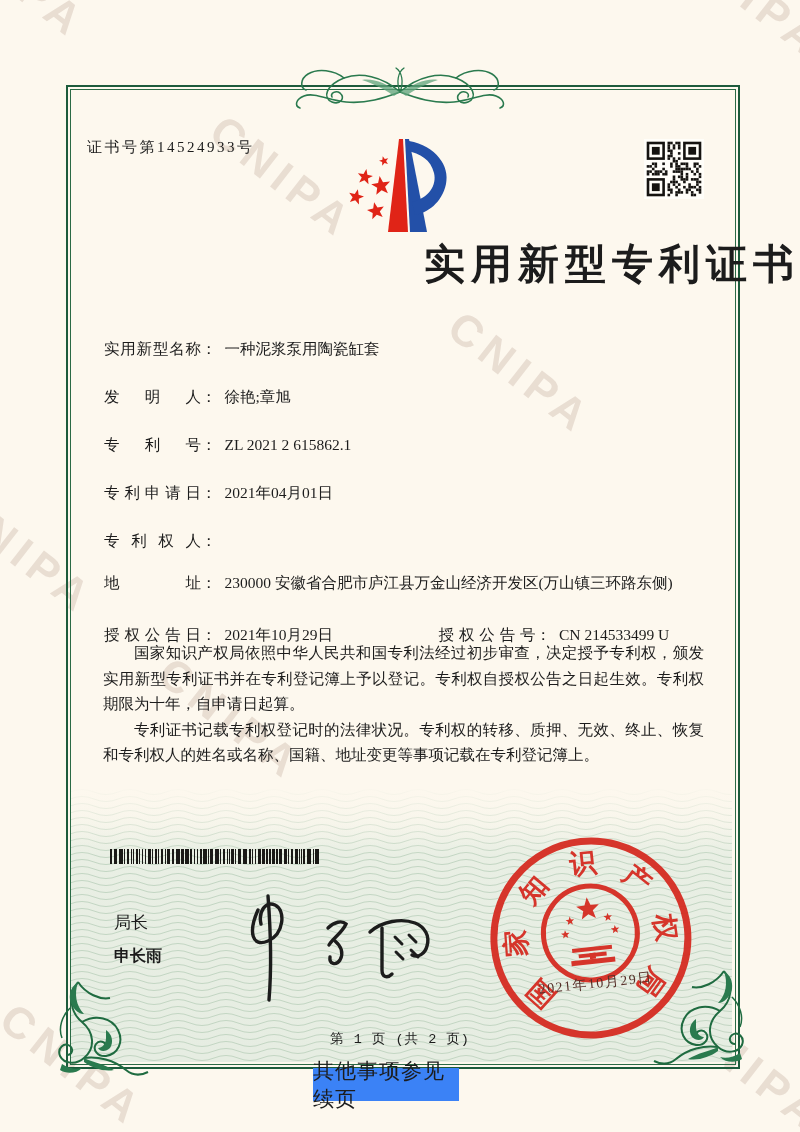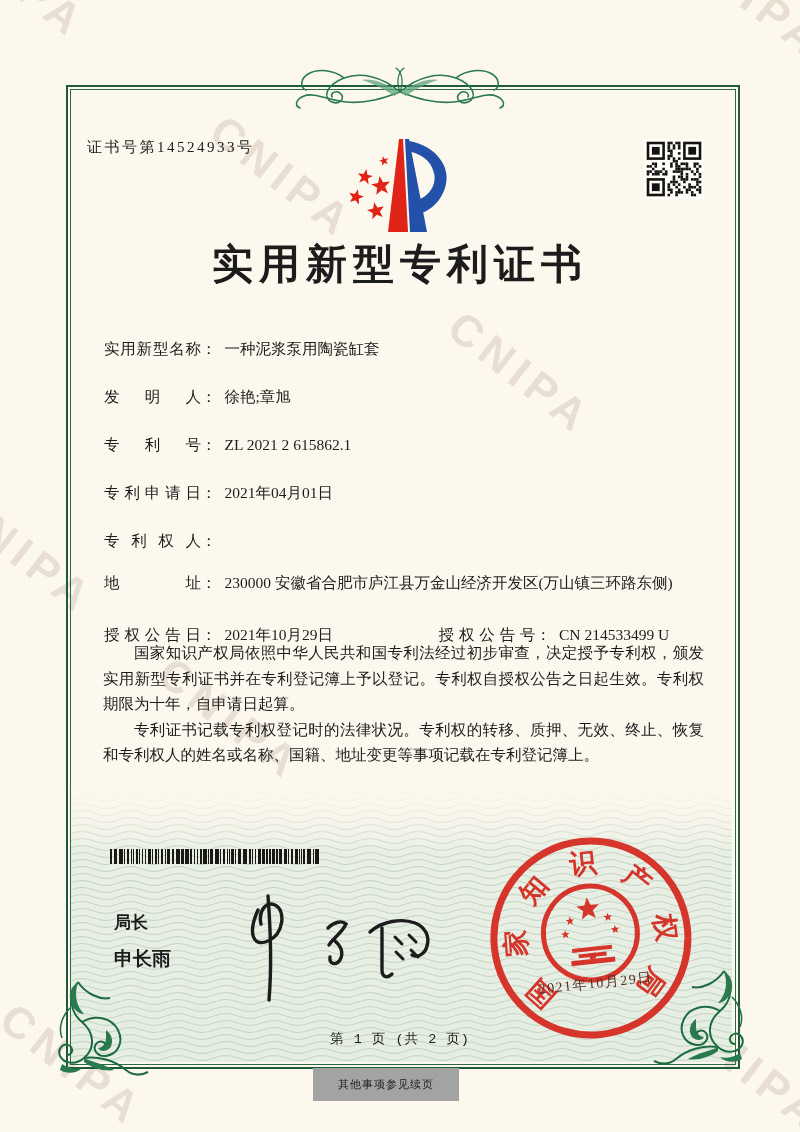--- a/index.html
+++ b/index.html
@@ -17,45 +17,45 @@
         background:linear-gradient(180deg,#fdf8ee 0%, rgba(253,248,238,0) 100%);}
   
   .frame{position:absolute;left:66px;top:85px;width:670px;height:980px;
          border:2.5px solid #1d5b3c;z-index:2;pointer-events:none;}
   .frame .inner{position:absolute;left:2px;top:2px;right:2px;bottom:2px;border:1px solid #2a6a45;}
   .orn{position:absolute;z-index:3;}
   
   .cert-no{position:absolute;left:87px;top:138px;font-size:15px;letter-spacing:2.5px;z-index:4;}
   .logo{position:absolute;left:342px;top:124px;z-index:4;}
   .qr{position:absolute;left:644px;top:139px;z-index:4;}
-  .title{position:absolute;left:0;top:237px;width:100%;text-align:center;font-size:41px;
+  .title{position:absolute;left:0;top:237px;width:100%;text-align:right;font-size:41px;
          font-weight:bold;letter-spacing:6px;z-index:4;}
   
   .frow{position:absolute;left:104px;width:620px;font-size:15.5px;line-height:24px;z-index:4;
         display:flex;align-items:flex-start;}
   .jl{display:inline-flex;justify-content:space-between;width:97px;flex:none;}
   .jl i{font-style:normal;}
   .colon{flex:none;}
   .fval{margin-left:8px;}
   .addr-val{width:498px;}
   .pair2{margin-left:74px;display:flex;}
   .paras{position:absolute;left:103px;top:640px;width:601px;font-size:15.5px;line-height:25.5px;
          text-align:justify;z-index:4;}
   .paras p{margin:0;text-indent:2em;}
   .barcode{position:absolute;left:110px;top:849px;z-index:4;}
-  .juzhang{position:absolute;left:114px;top:911px;font-size:17px;font-weight:bold;z-index:4;
+  .juzhang{position:absolute;left:114px;top:911px;font-size:17px;font-weight:normal;z-index:4;
            font-family:"Liberation Sans","DejaVu Sans",sans-serif;}
-  .juname{position:absolute;left:114px;top:946px;font-size:19px;font-weight:bold;z-index:4;
+  .juname{position:absolute;left:114px;top:946px;font-size:16px;font-weight:bold;z-index:4;
            font-family:"Liberation Sans","DejaVu Sans",sans-serif;}
   .sig{position:absolute;left:232px;top:878px;z-index:4;}
   .seal{position:absolute;left:485px;top:833px;z-index:5;transform:rotate(-6deg);opacity:0.93;}
   .pagenum{position:absolute;left:0;top:1030px;width:100%;text-align:center;font-size:13.5px;
            letter-spacing:1px;z-index:4;font-family:Liberation Mono, monospace;}
-  .footnote{position:absolute;left:313px;top:1068px;width:146px;height:33px;background:#a3a3a3;
-            z-index:4;display:flex;align-items:center;justify-content:center;font-size:11px;
+  .footnote{position:absolute;left:313px;top:1068px;width:146px;height:33px;background:#3b82f6;
+            z-index:4;display:flex;align-items:center;justify-content:center;font-size:21px;
             letter-spacing:1px;}
 </style>
 </head>
 <body>
 
 <div class="page">
 
   <span class="wm" style="left:-70px;top:-48px;">CNIPA</span>
   <span class="wm" style="left:668px;top:-28px;">CNIPA</span>
   <span class="wm" style="left:198px;top:152px;">CNIPA</span>

